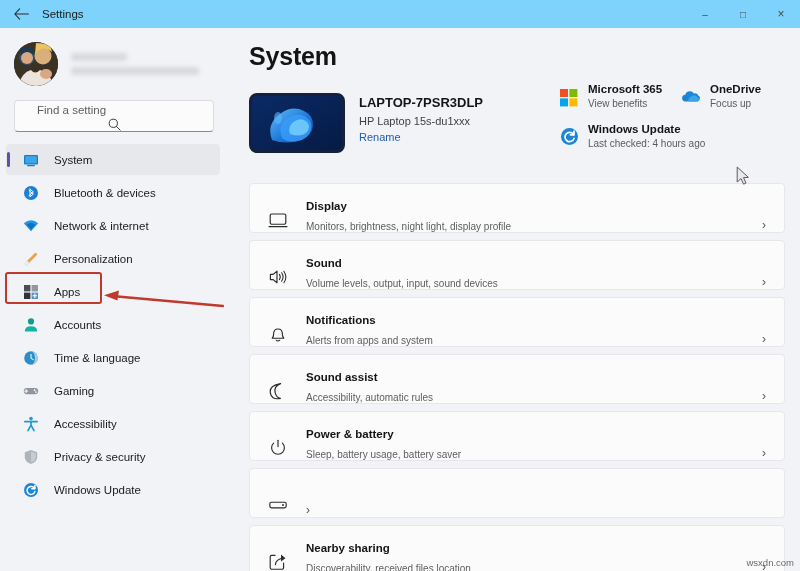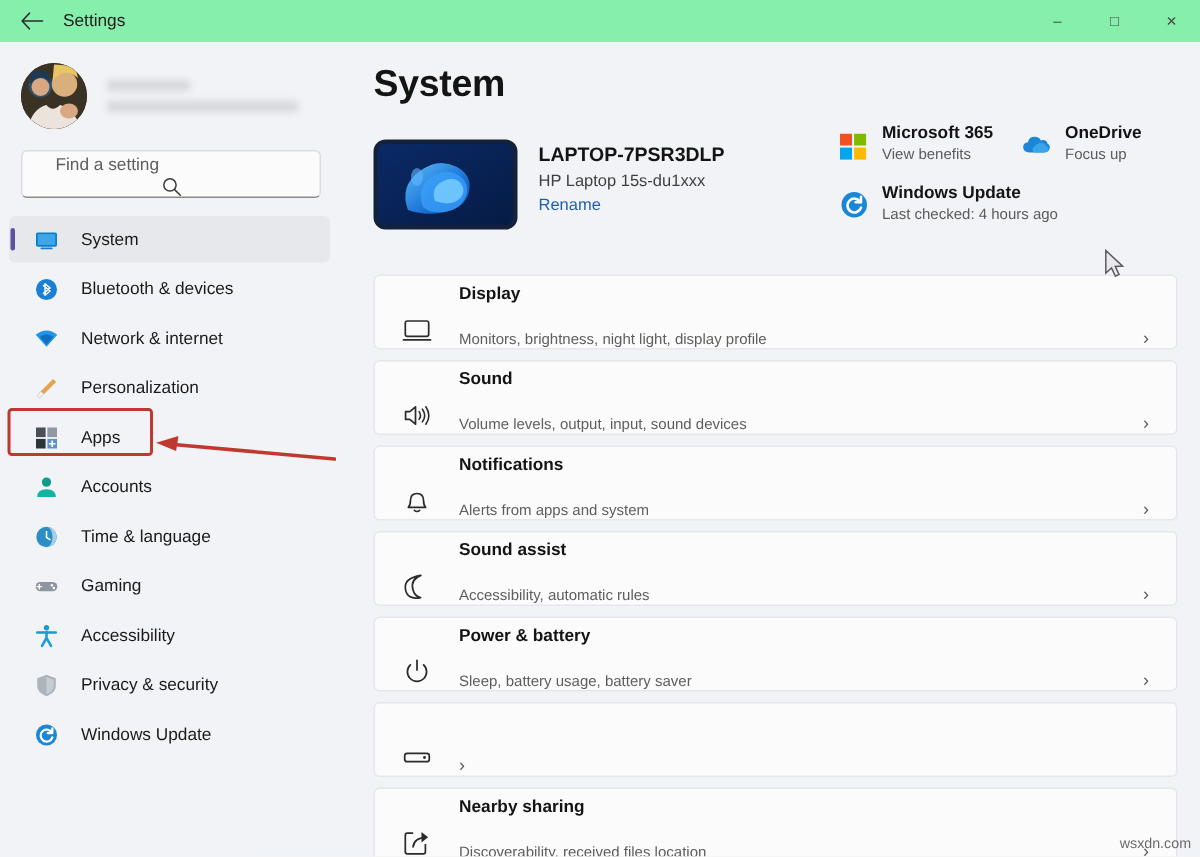--- a/index.html
+++ b/index.html
@@ -12,21 +12,21 @@
   #app {
     position: relative;
     width: 800px; height: 571px;
     background: #f2f3f6;
   }
 
   
   .titlebar {
     position: absolute; top: 0; left: 0;
     width: 800px; height: 28px;
-    background: #86efac;
+    background: #7dd3fc;
     display: flex; align-items: center;
   }
   .back-btn {
     width: 30px; height: 22px; margin-left: 6px;
     display: flex; align-items: center; justify-content: center;
     color: #333; font-size: 14px;
   }
   .title-text {
     font-size: 11.5px; color: #1b1b1b; margin-left: 6px;
   }
@@ -167,21 +167,21 @@
     display: flex; align-items: flex-end;
     padding: 0 14px 0 16px;
   }
   .card-ico {
     width: 24px; height: 24px; flex: 0 0 24px;
     display: flex; align-items: center; justify-content: center;
     color: #2b2b2b; margin-right: 16px;
   }
   .card-text { flex: 1; }
   .card-title { font-size: 11.5px; font-weight: bold; color: #141414; }
-  .card-sub { font-size: 10px; color: #5e5e5e; margin-top: 19px; }
+  .card-sub { font-size: 10px; color: #5e5e5e; margin-top: 9px; }
   .chev { color: #56565a; font-size: 12px; padding-right: 4px; }
 
   
   .annot-box {
     position: absolute;
     left: 5px; top: 272px;
     width: 97px; height: 32px;
     border: 2.5px solid #c0392f;
     border-radius: 3px;
     pointer-events: none;

